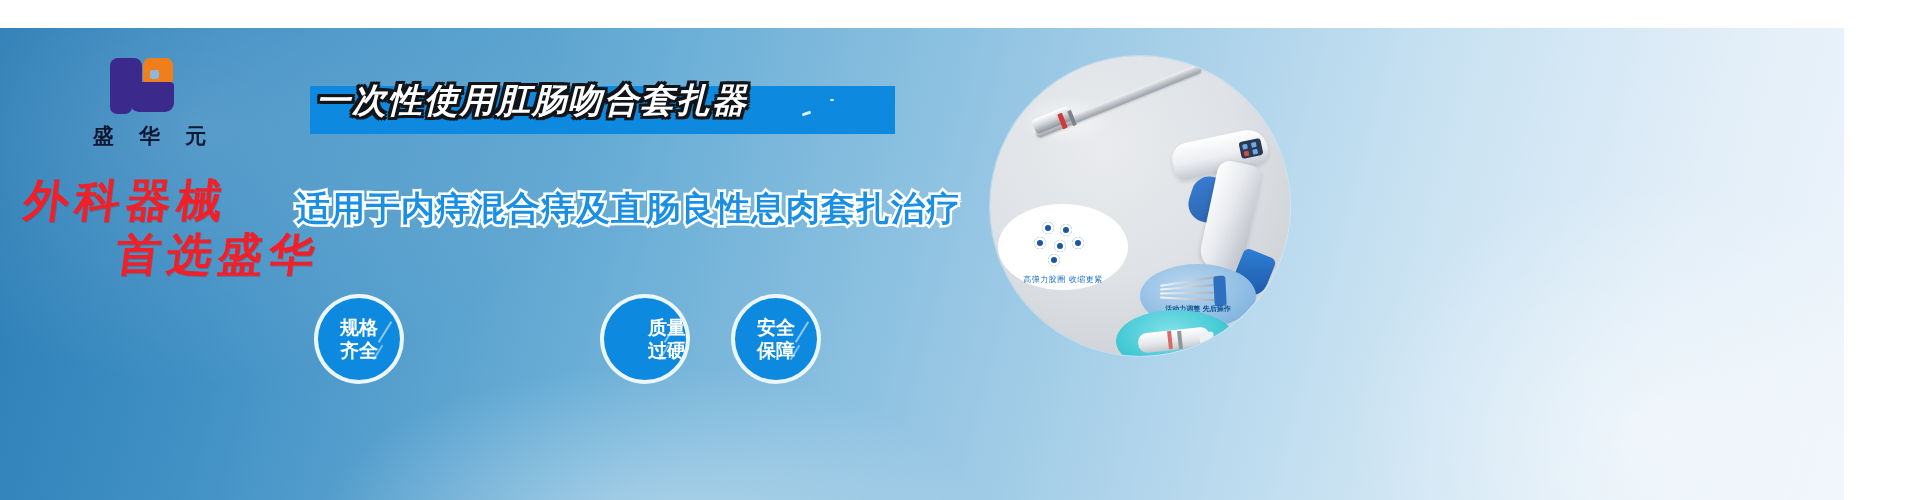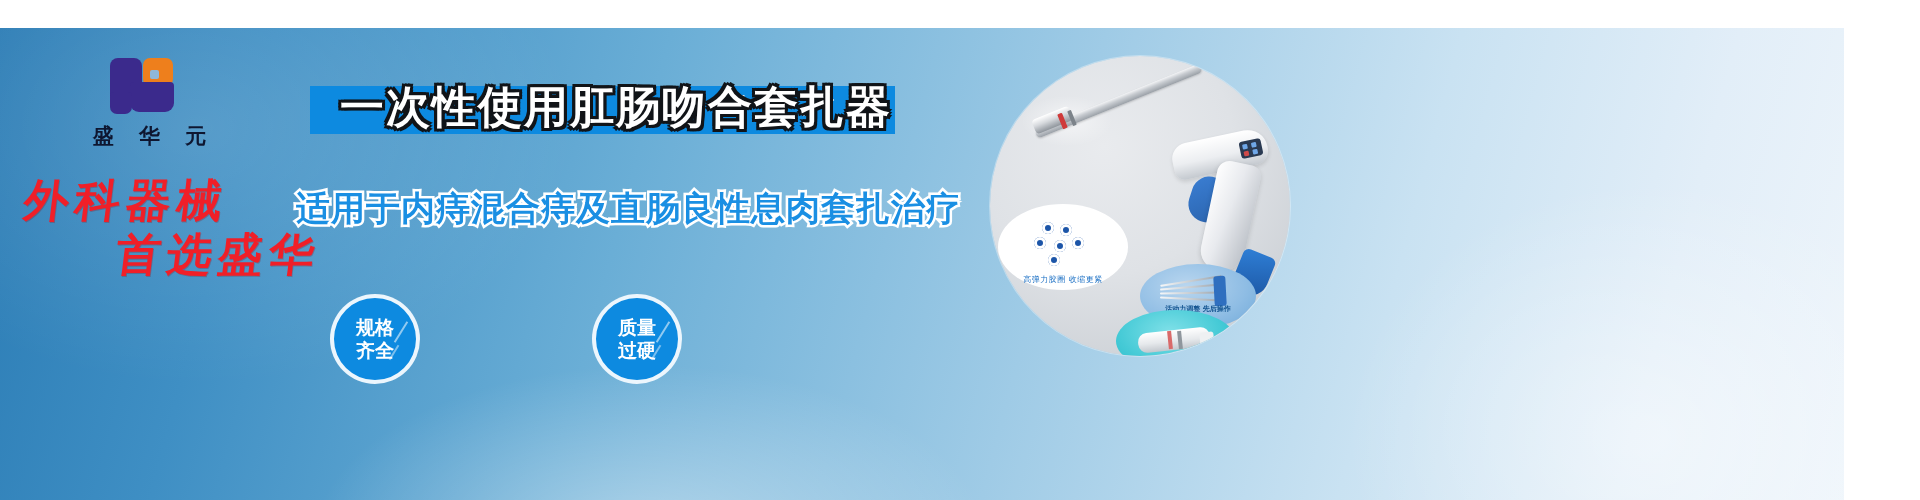--- a/index.html
+++ b/index.html
@@ -64,27 +64,28 @@
     background:#0d8ae0;
   }
   .headline-bar .spark{
     position:absolute;background:#ffffff;opacity:.85;border-radius:1px;
   }
   .headline-bar .s1{left:428px;top:10px;width:7px;height:2px;transform:rotate(-25deg);}
   .headline-bar .s2{left:492px;top:26px;width:9px;height:3px;transform:rotate(-20deg);}
   .headline-bar .s3{left:520px;top:13px;width:4px;height:2px;}
   .headline{
     position:absolute;left:316px;top:50px;width:600px;
-    color:#ffffff;font-size:44px;font-weight:700;letter-spacing:2px;
+    color:#ffffff;font-size:34px;font-weight:700;letter-spacing:2px;
     font-family:"DejaVu Sans","Liberation Sans",sans-serif;
     white-space:nowrap;
     text-shadow:
       3px 3px 0 #111418, 3px -3px 0 #111418, -3px 3px 0 #111418, -3px -3px 0 #111418,
       3px 0 0 #111418, -3px 0 0 #111418, 0 3px 0 #111418, 0 -3px 0 #111418;
-    text-align:center;
+    text-align:left;
+    font-style:italic;
   }
 
   
   .subtitle{
     position:absolute;left:296px;top:158px;width:620px;
     color:#1a8fe3;font-size:34px;font-weight:700;letter-spacing:1px;
     font-family:Liberation Serif, serif;
     white-space:nowrap;text-align:center;
     -webkit-text-stroke:5px #ffffff;
     paint-order:stroke fill;
@@ -102,23 +103,23 @@
     overflow:hidden;
   }
   .badge .sl{
     position:absolute;right:14px;top:22px;width:2px;height:24px;
     background:rgba(255,255,255,0.55);transform:rotate(32deg);
   }
   .badge .sl2{
     position:absolute;right:21px;top:46px;width:2px;height:17px;
     background:rgba(255,255,255,0.45);transform:rotate(32deg);
   }
-  .badge.b0{left:20px;text-align:center;}
+  .badge.b0{left:4px;text-align:center;}
   .badge.b1{left:143px;}
-  .badge.b2{left:282px;}
+  .badge.b2{left:290px;align-items:flex-end;}
   .badge.b3{left:421px;}
 
   
   .photo{
     position:absolute;left:990px;top:28px;width:300px;height:300px;border-radius:50%;
     background:radial-gradient(circle at 38% 30%, #e9ebee 0%, #dfe2e6 46%, #cfd3d8 78%, #c6cad0 100%);
     overflow:hidden;
     box-shadow:0 0 0 1px rgba(255,255,255,0.35);
   }
   
@@ -272,20 +273,26 @@
       <span>齐全</span>
       <i class="sl"></i>
       <i class="sl2"></i>
     </div>
     <div class="badge b2">
       <span>质量</span>
       <span>过硬</span>
       <i class="sl"></i>
       <i class="sl2"></i>
     </div>
+    <div class="badge b3">
+      <span>安全</span>
+      <span>保障</span>
+      <i class="sl"></i>
+      <i class="sl2"></i>
+    </div>
   </div>
 
   <div class="photo">
     <div class="photo-spec"></div>
 
     <div class="dev-shaft"></div>
     <div class="dev-tip"></div>
     <div class="dev-tip-band"></div>
     <div class="dev-tip-band2"></div>
     <div class="dev-body"></div>

